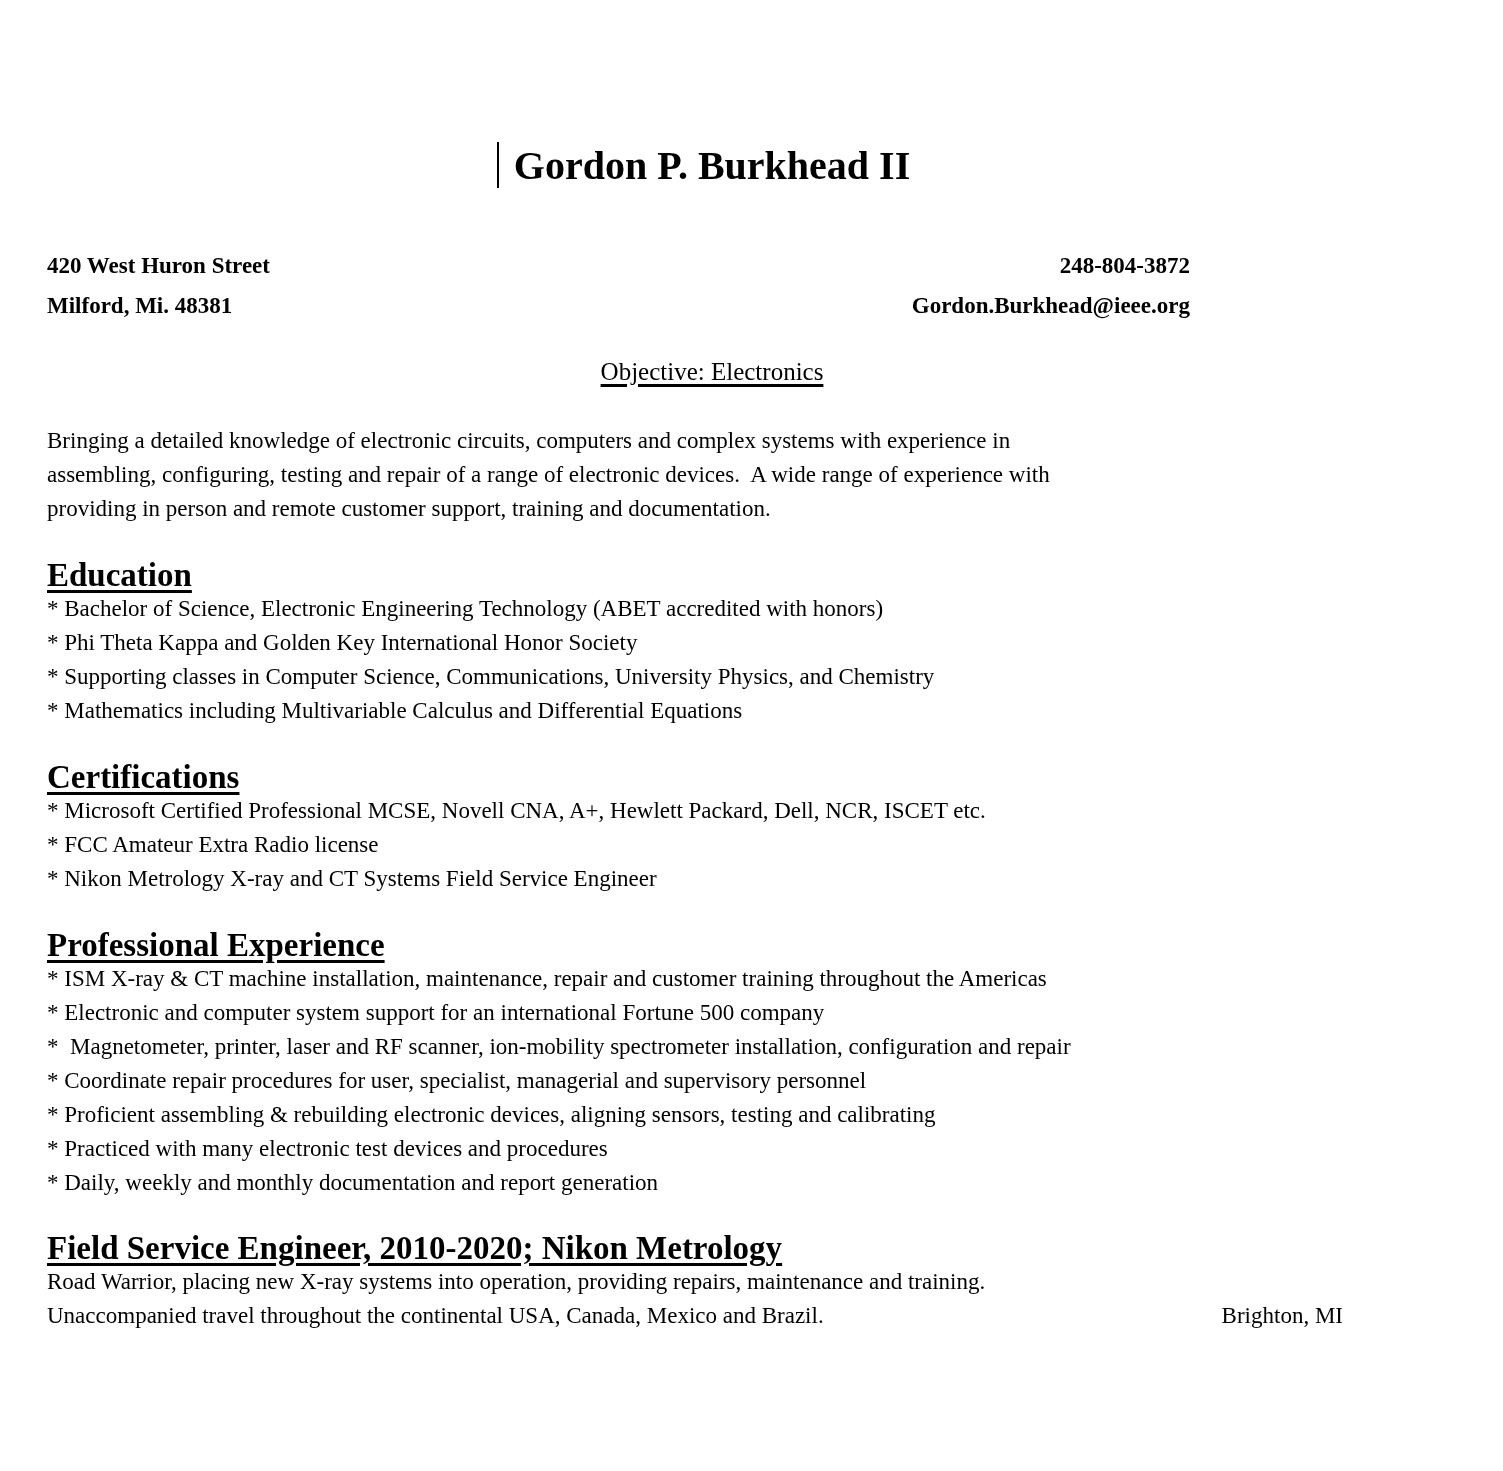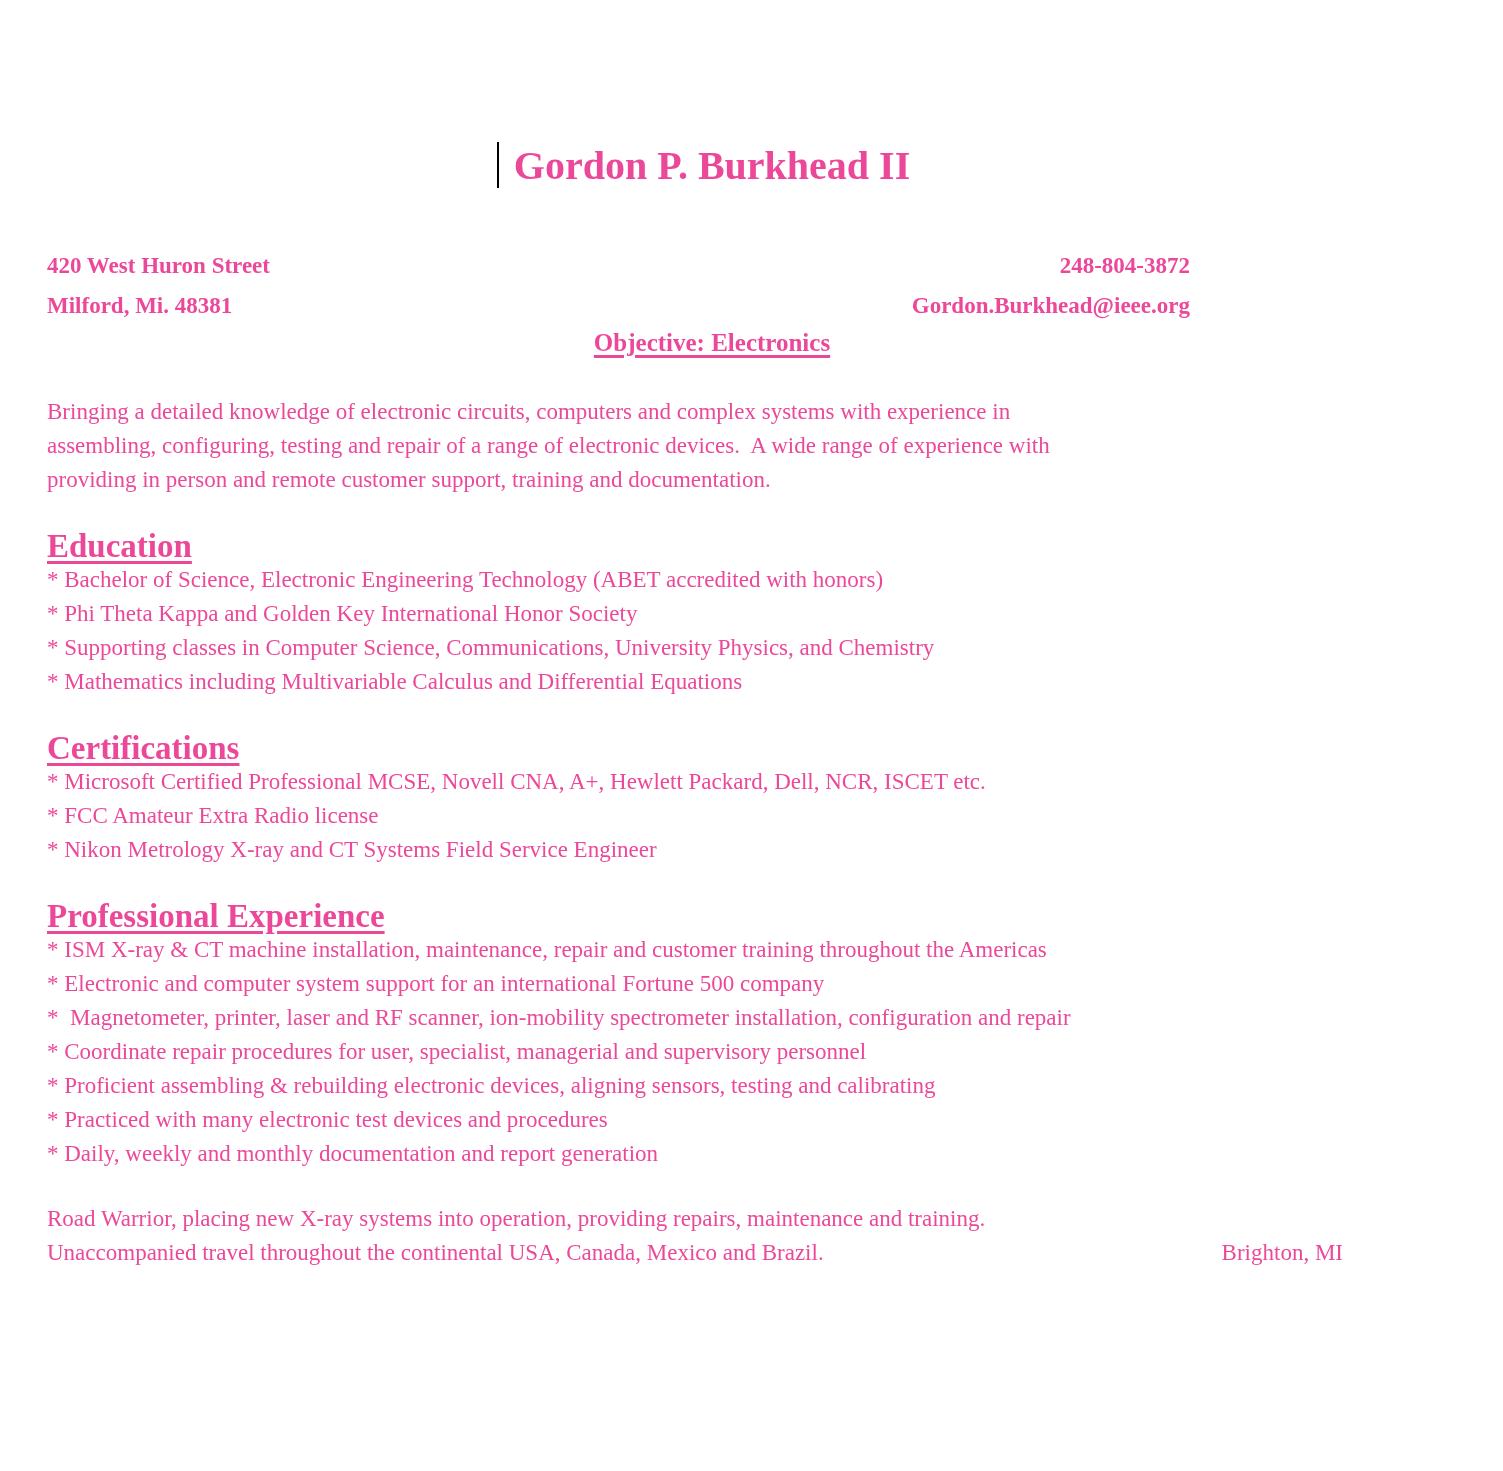--- a/index.html
+++ b/index.html
@@ -6,21 +6,21 @@
     margin: 0;
     padding: 0;
     background: #ffffff;
   }
   .page {
     position: relative;
     width: 1503px;
     height: 1471px;
     background: #ffffff;
     font-family: "Liberation Serif", "DejaVu Serif", serif;
-    color: #ec4899;
+    color: #000000;
     overflow: hidden;
   }
   .content {
     position: absolute;
     left: 47px;
     top: 0;
     width: 1330px;
     padding-top: 142px;
   }
   .doc-title {
@@ -46,23 +46,24 @@
     justify-content: space-between;
     font-size: 23px;
     font-weight: bold;
     line-height: 40px;
   }
   .contact-right {
     text-align: right;
     margin-right: 187px;
   }
   .objective-heading {
+    margin-top: 29px;
     text-align: center;
     font-size: 25px;
-    font-weight: bold;
+    font-weight: normal;
     line-height: 34px;
   }
   .u {
     text-decoration: underline;
     text-decoration-thickness: 2.5px;
     text-underline-offset: 4px;
   }
   .summary {
     margin-top: 35px;
   }
@@ -146,20 +147,23 @@
       <div class="body-line">* ISM X-ray &amp; CT machine installation, maintenance, repair and customer training throughout the Americas</div>
       <div class="body-line">* Electronic and computer system support for an international Fortune 500 company</div>
       <div class="body-line">*  Magnetometer, printer, laser and RF scanner, ion-mobility spectrometer installation, configuration and repair</div>
       <div class="body-line">* Coordinate repair procedures for user, specialist, managerial and supervisory personnel</div>
       <div class="body-line">* Proficient assembling &amp; rebuilding electronic devices, aligning sensors, testing and calibrating</div>
       <div class="body-line">* Practiced with many electronic test devices and procedures</div>
       <div class="body-line">* Daily, weekly and monthly documentation and report generation</div>
     </div>
 
     <div class="job">
+      <div class="section-heading">
+        <span class="u">Field Service Engineer, 2010-2020; Nikon Metrology</span>
+      </div>
       <div class="body-line">Road Warrior, placing new X-ray systems into operation, providing repairs, maintenance and training.</div>
       <div class="body-line job-last-line">
         <span>Unaccompanied travel throughout the continental USA, Canada, Mexico and Brazil.</span>
         <span>Brighton, MI</span>
       </div>
     </div>
 
   </div>
 </div>
 

